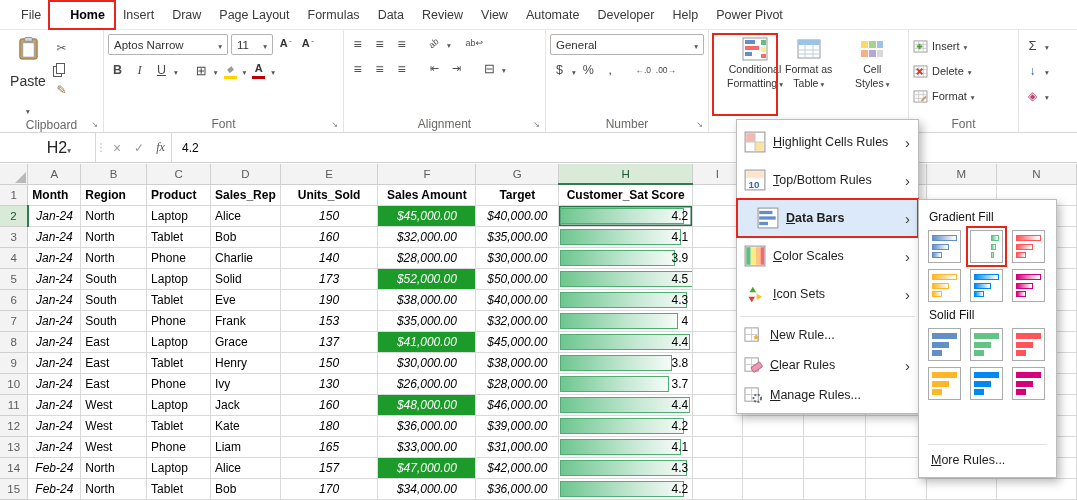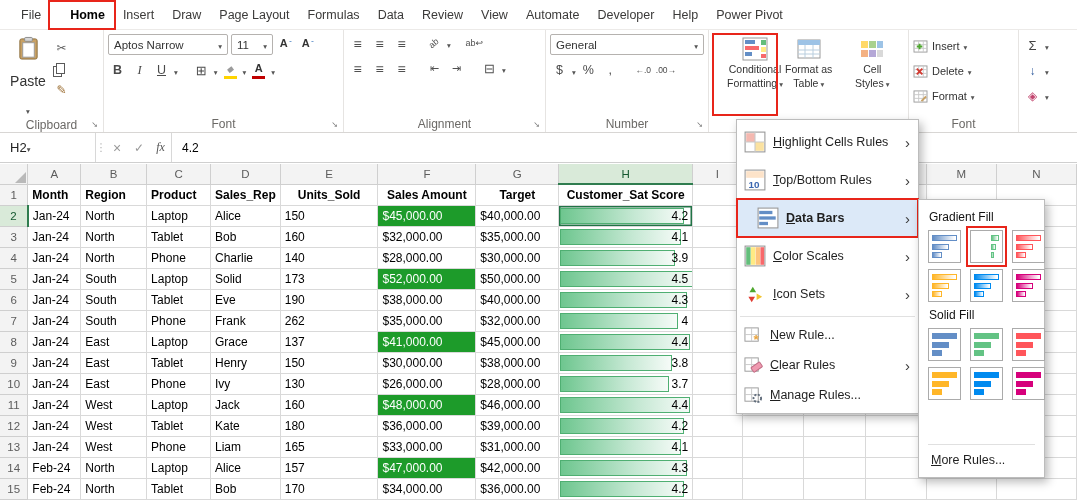--- a/index.html
+++ b/index.html
@@ -82,22 +82,22 @@
 
   
   .g-edit{flex:1;border-right:none;}
   .editcol{display:flex;flex-direction:column;gap:6px;padding-top:2px;}
   .i-sum::before{content:"Σ";font-size:13px;color:#444;}
   .i-filldown::before{content:"↓";font-size:12px;color:#2b579a;}
   .i-eraser::before{content:"◈";font-size:12px;color:#c2456e;}
 
   
   .formulabar{height:30px;display:flex;align-items:stretch;border-bottom:1px solid #cfcfcf;background:#fff;}
-  .namebox{width:96px;display:flex;align-items:center;justify-content:flex-start;padding:0 10px;
-    border-right:1px solid #d8d8d8;font-size:13px;color:#222;}
+  .namebox{width:96px;display:flex;align-items:center;justify-content:flex-end;padding:0 24px;
+    border-right:1px solid #d8d8d8;font-size:16px;color:#222;}
   .fbdots{width:10px;display:flex;align-items:center;justify-content:center;color:#b5b5b5;font-size:11px;}
   .fbdots::before{content:"⋮";}
   .fbtn{width:22px;display:flex;align-items:center;justify-content:center;font-size:12px;color:#9a9a9a;}
   .i-x::before{content:"×";font-size:14px;}
   .i-check::before{content:"✓";}
   .fx{color:#555;font-style:italic;font-family:"Liberation Serif",serif;border-right:1px solid #d8d8d8;margin-right:2px;}
   .fbinput{flex:1;display:flex;align-items:center;padding-left:8px;font-size:12px;color:#000;}
 
   
   .sheetwrap{position:absolute;top:164px;left:0;width:1077px;height:336px;overflow:hidden;background:#fff;}
@@ -105,21 +105,21 @@
   th,td{border-right:1px solid #d9d9d9;border-bottom:1px solid #d9d9d9;height:21px;
     font-size:12px;color:#000;padding:0 4px;overflow:hidden;white-space:nowrap;}
   thead th{height:20px;background:#f3f3f3;border-color:#cfcfcf;color:#5c5c5c;font-weight:400;
     font-size:11.5px;text-align:center;padding:0;}
   tbody th{background:#f3f3f3;border-color:#cfcfcf;color:#5c5c5c;font-weight:400;font-size:11.5px;text-align:center;padding:0;}
   th.corner{position:relative;}
   th.corner::after{content:"";position:absolute;right:1px;bottom:1px;
     border-left:11px solid transparent;border-bottom:11px solid #b9b9b9;}
   .hdr-sel{background:#d9ead9 !important;color:#14582f !important;border-bottom:2px solid #2f7d4f !important;}
   .hdr-sel-row{background:#d9ead9 !important;color:#14582f !important;border-right:2px solid #2f7d4f !important;}
-  .al{text-align:left;} .ar{text-align:left;} .ac{text-align:center;} .b{font-weight:700;}
+  .al{text-align:left;} .ar{text-align:center;font-style:italic;} .ac{text-align:center;} .b{font-weight:700;}
   .ghl{background:#1d9b2a;color:#fff;}
   .score-cell{position:relative;text-align:right;}
   .score-cell span{position:relative;z-index:2;}
   .dbar{position:absolute;left:1px;top:2px;bottom:2px;z-index:1;border:1px solid #4faf72;
     background:linear-gradient(90deg,#6ec68f 0%,#c5e8d3 60%,#f6fbf8 100%);}
   .sel-cell{box-shadow:inset 0 0 0 1.5px #217346;}
 
   
   .cf-menu{position:absolute;left:736px;top:119px;width:183px;background:#fff;border:1px solid #bcbcbc;
     box-shadow:3px 4px 9px rgba(0,0,0,.28);z-index:30;padding:3px 0;}
@@ -130,21 +130,21 @@
   .micon svg{width:100%;height:100%;display:block;}
   .mlabel{display:block;flex:1;}
   .accel::first-letter{text-decoration:underline;}
   .mitem.sel{background:#dce9f8;}
   .mitem.sel .mlabel{font-weight:700;}
   .subarrow{margin-left:auto;color:#3b3b3b;}
   .subarrow::before{content:"›";font-size:15px;}
   .msep{height:1px;background:#e1e1e1;margin:3px 3px;}
 
   
-  .db-submenu{position:absolute;left:918px;top:199px;width:127px;height:279px;background:#fff;
+  .db-submenu{position:absolute;left:918px;top:199px;width:139px;height:279px;background:#fff;
     border:1px solid #bcbcbc;box-shadow:3px 4px 9px rgba(0,0,0,.28);z-index:31;
     padding:4px 9px 6px;display:flex;flex-direction:column;}
   .sublabel{font-size:12px;color:#111;margin:6px 1px 6px 1px;}
   .swgrid{display:grid;grid-template-columns:repeat(3,33px);gap:6px 9px;}
   .swatch{width:33px;height:33px;border:1px solid #ababab;background:#fff;padding:4px 3px;
     display:flex;flex-direction:column;justify-content:space-between;}
   .swatch i{display:block;height:6px;border:1px solid var(--c);}
   .swatch .w1{width:100%;} .swatch .w2{width:66%;} .swatch .w3{width:38%;}
   .swatch.grad i{background:linear-gradient(90deg,var(--c) 0%,#fff 95%);}
   .swatch.solid i{background:var(--c);}
@@ -562,21 +562,21 @@
             <td></td>
             <td></td>
             <td></td>
           </tr>
           <tr>
             <th>7</th>
             <td class="ar">Jan-24</td>
             <td class="al">South</td>
             <td class="al">Phone</td>
             <td class="al">Frank</td>
-            <td class="ar">262</td>
+            <td class="ar">153</td>
             <td class="ar">$35,000.00</td>
             <td class="ar">$32,000.00</td>
             <td class="score-cell"><div class="dbar" style="width: 88.9%;"></div><span>4</span></td>
             <td></td>
             <td></td>
             <td></td>
             <td></td>
             <td></td>
             <td></td>
           </tr>

